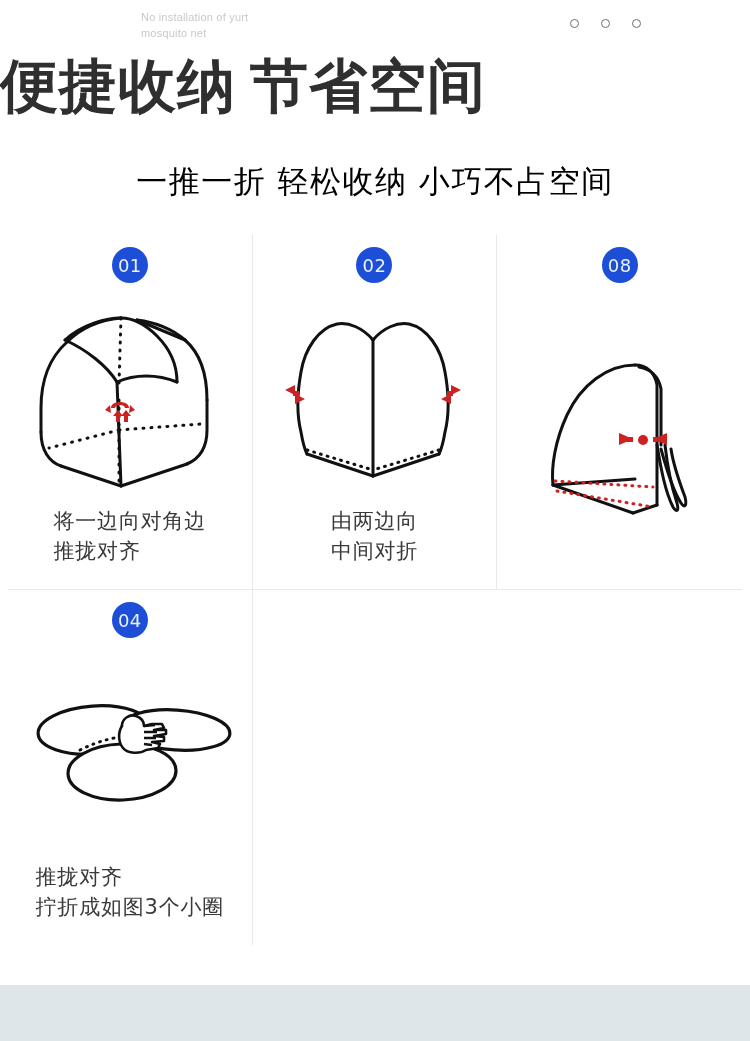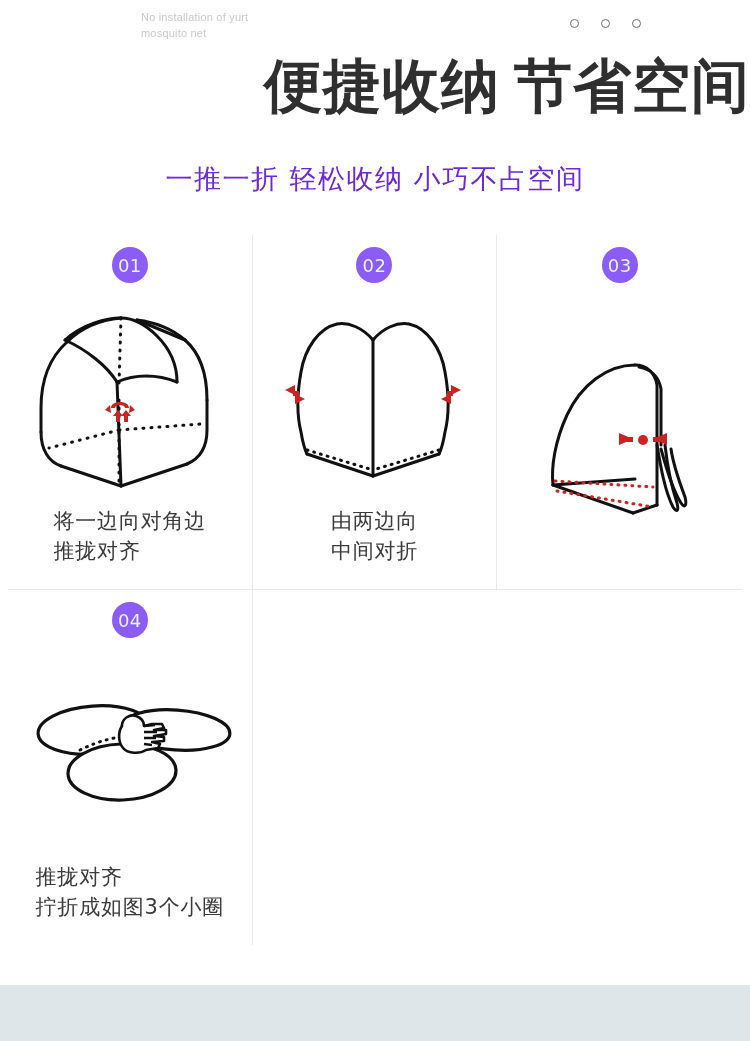--- a/index.html
+++ b/index.html
@@ -49,22 +49,21 @@
     background: #ffffff;
     box-sizing: border-box;
   }
 
   
   .headline-wrap {
     position: absolute;
     left: 0;
     right: 0;
     top: 57px;
-    text-align: right;
-    padding-left: 44px;
+    text-align: left;
   }
   .headline {
     display: inline-block;
     position: relative;
     font-size: 58px;
     line-height: 1;
     font-weight: bold;
     color: #2f2f2f;
     letter-spacing: 1px;
     font-family: "DejaVu Sans", "Liberation Sans", sans-serif;
@@ -89,22 +88,22 @@
     margin-left: 14px;
   }
 
   
   .subtitle {
     position: absolute;
     left: 0;
     right: 0;
     top: 161px;
     text-align: center;
-    font-size: 27px;
-    color: #6d28d9;
+    font-size: 31px;
+    color: #000000;
     letter-spacing: 1.5px;
     font-family: "DejaVu Sans", "Liberation Sans", sans-serif;
   }
 
   
   .grid {
     position: absolute;
     left: 8px;
     top: 235px;
     width: 734px;
@@ -122,21 +121,21 @@
     border-bottom: 1px solid #e9e9e9;
   }
   .cell:nth-child(3n) { border-right: none; }
   .cell:nth-child(n+4) { border-bottom: none; }
 
   .badge {
     margin-top: 12px;
     width: 36px;
     height: 36px;
     border-radius: 50%;
-    background: #8b5cf6;
+    background: #1d4ed8;
     color: #e9f3f4;
     font-size: 18px;
     letter-spacing: .5px;
     display: flex;
     align-items: center;
     justify-content: center;
     font-family: "DejaVu Sans", "Liberation Sans", sans-serif;
     flex: none;
   }
 
@@ -260,21 +259,21 @@
             <path d="M182 90 l-10 5 l10 5 Z"></path>
             <rect x="178" y="87" width="6" height="5"></rect>
           </g>
         </svg>
       </div>
       <div class="caption">由两边向
 中间对折</div>
     </div>
 
     <div class="cell">
-      <div class="badge">03</div>
+      <div class="badge">08</div>
       <div class="art">
         <svg width="210" height="185" viewBox="0 0 210 185" fill="none">
           <g stroke="#111" stroke-width="3" stroke-linecap="round" stroke-linejoin="round" fill="none">
             <path d="M120 20 C92 20 66 40 52 70 C40 96 36 122 38 140"></path>
             <path d="M38 140 L118 168"></path>
             <path d="M120 20 C132 20 140 28 142 40 L142 160"></path>
             <path d="M124 22 C136 24 144 32 146 44 L146 100"></path>
             <path d="M38 140 L120 134"></path>
 
             <path d="M142 100 C146 124 150 146 158 162 C162 168 164 166 162 158 C156 140 152 118 150 100"></path>

